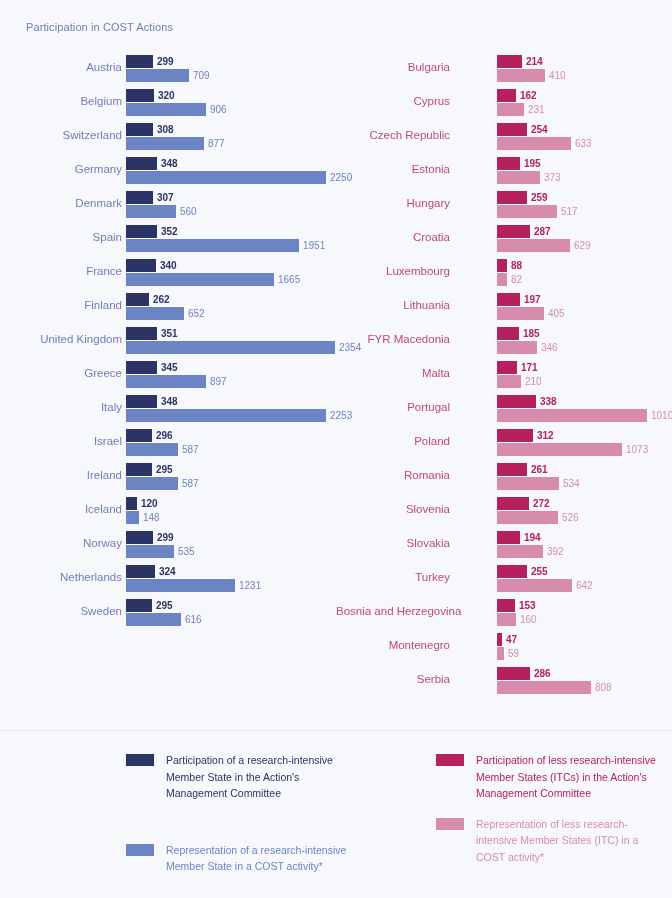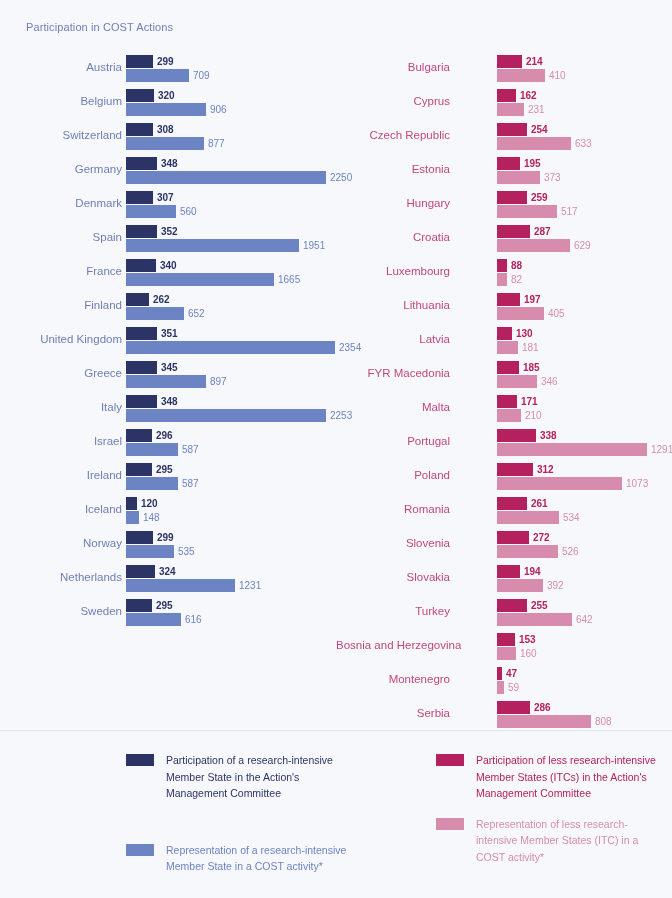--- a/index.html
+++ b/index.html
@@ -324,45 +324,38 @@
         </div>
       </div>
       <div class="group">
         <div class="group-label">Lithuania</div>
         <div class="bars">
           <div class="bar-row"><div class="bar s-dark-pink" style="width: 23px;"></div><span class="bar-val v-dark-pink">197</span></div>
           <div class="bar-row"><div class="bar s-light-pink" style="width: 47px;"></div><span class="bar-val v-light-pink light-val">405</span></div>
         </div>
       </div>
       <div class="group">
-        <div class="group-label">Latvia</div>
-        <div class="bars">
-          <div class="bar-row"><div class="bar s-dark-pink" style="width: 15px;"></div><span class="bar-val v-dark-pink">130</span></div>
-          <div class="bar-row"><div class="bar s-light-pink" style="width: 21px;"></div><span class="bar-val v-light-pink light-val">181</span></div>
-        </div>
-      </div>
-      <div class="group">
         <div class="group-label">FYR Macedonia</div>
         <div class="bars">
           <div class="bar-row"><div class="bar s-dark-pink" style="width: 22px;"></div><span class="bar-val v-dark-pink">185</span></div>
           <div class="bar-row"><div class="bar s-light-pink" style="width: 40px;"></div><span class="bar-val v-light-pink light-val">346</span></div>
         </div>
       </div>
       <div class="group">
         <div class="group-label">Malta</div>
         <div class="bars">
           <div class="bar-row"><div class="bar s-dark-pink" style="width: 20px;"></div><span class="bar-val v-dark-pink">171</span></div>
           <div class="bar-row"><div class="bar s-light-pink" style="width: 24px;"></div><span class="bar-val v-light-pink light-val">210</span></div>
         </div>
       </div>
       <div class="group">
         <div class="group-label">Portugal</div>
         <div class="bars">
           <div class="bar-row"><div class="bar s-dark-pink" style="width: 39px;"></div><span class="bar-val v-dark-pink">338</span></div>
-          <div class="bar-row"><div class="bar s-light-pink" style="width: 150px;"></div><span class="bar-val v-light-pink light-val">1291</span></div>
+          <div class="bar-row"><div class="bar s-light-pink" style="width: 150px;"></div><span class="bar-val v-light-pink light-val">1010</span></div>
         </div>
       </div>
       <div class="group">
         <div class="group-label">Poland</div>
         <div class="bars">
           <div class="bar-row"><div class="bar s-dark-pink" style="width: 36px;"></div><span class="bar-val v-dark-pink">312</span></div>
           <div class="bar-row"><div class="bar s-light-pink" style="width: 125px;"></div><span class="bar-val v-light-pink light-val">1073</span></div>
         </div>
       </div>
       <div class="group">

